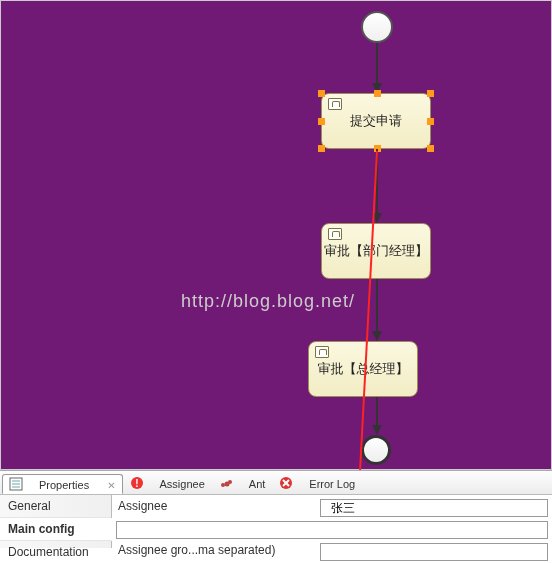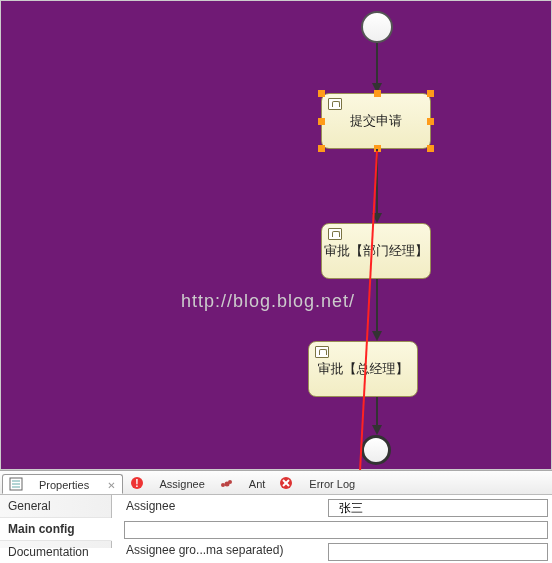--- a/index.html
+++ b/index.html
@@ -56,21 +56,21 @@
   
   
   .panel { position: absolute; left: 0; right: 0; top: 470px; height: 93px; border-top: 1px solid #aaa; background: #fff; }
   
   .tabs-row { display: flex; align-items: center; height: 24px; background: linear-gradient(#fdfdfd, #ececec); border-bottom: 1px solid #bbb; padding-left: 2px; }
   .tab { display: flex; align-items: flex-end; padding: 2px 6px; font-size: 11px; color: #333; border: 1px solid transparent; gap: 16px; }
   .tab.active { background: #fff; border: 1px solid #999; border-bottom: 1px solid #fff; border-radius: 3px 3px 0 0; position: relative; top: 1px; }
   .close-x { font-size: 10px; color: #999; margin-left: 2px; }
   .icon-box { width: 14px; height: 14px; display: inline-flex; align-items: center; justify-content: center; }
   
-  .panel-body { display: flex; height: 53px; gap: 8px; }
+  .panel-body { display: flex; height: 53px; }
   .side-tabs { width: 112px; background: linear-gradient(to right, #f8f8f8, #f0f0f0); border-right: 1px solid #bbb; display: flex; flex-direction: column; }
   .side-tab { padding: 4px 8px; font-size: 12px; color: #333; border-bottom: 1px solid #e5e5e5; cursor: pointer; }
   .side-tab.active { background: #fff; font-weight: bold; border-right: 1px solid #fff; margin-right: -1px; }
   
   .form-area { flex: 1; padding: 4px 4px; }
   .form-row { display: flex; align-items: flex-start; height: 22px; gap: 0; }
   .form-label { width: 204px; font-size: 12px; color: #333; padding-left: 2px; }
   .form-input { flex: 1; height: 18px; border: 1px solid #999; padding: 1px 10px; font-size: 12px; background: #fff; }
 </style>
 </head>

